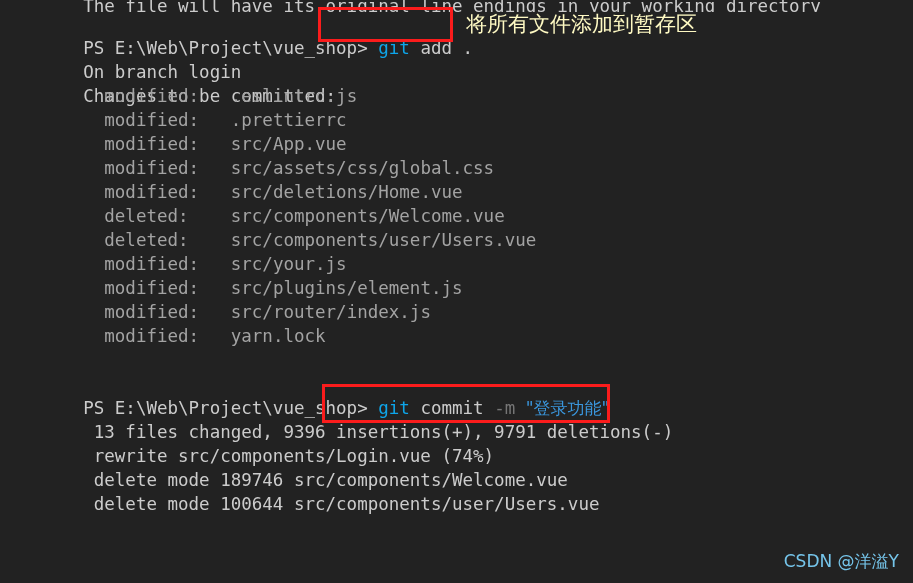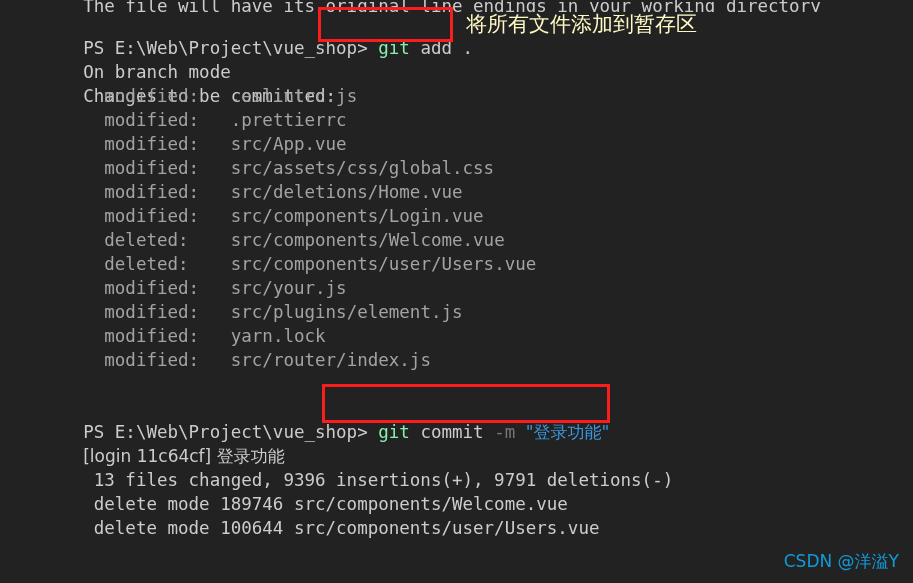--- a/index.html
+++ b/index.html
@@ -47,21 +47,21 @@
   .line.clipped-top span {
     position: relative;
     top: -12px;
   }
   .blank {
     height: 24px;
   }
   .c-white   { color: #cccccc; }
   .c-dim     { color: #767676; }
   .c-green   { color: #a3a3a3; }
-  .c-yellow  { color: #86efac; }
+  .c-yellow  { color: #0ea5e9; }
   .c-cyan    { color: #3a96dd; }
   .cn {
     font-family: "DejaVu Sans", "Liberation Sans", sans-serif;
     font-size: 17px;
   }
 
   
   .redbox {
     position: absolute;
     border: 3px solid #fb1c1c;
@@ -78,21 +78,21 @@
     font-size: 21px;
     line-height: 24px;
     white-space: pre;
   }
   #annotation-add { left: 466px; top: 12px; }
 
   .watermark {
     position: absolute;
     right: 14px;
     bottom: 10px;
-    color: #0ea5e9;
+    color: #7dd3fc;
     font-family: "DejaVu Sans", "Liberation Sans", sans-serif;
     font-size: 17px;
     white-space: pre;
     opacity: 0.92;
     margin-left: 12px;
   }
 </style>
 </head>
 <body>
 
@@ -102,54 +102,53 @@
 
     <div class="line clipped-top">
       <span class="c-white">The file will have its original line endings in your working directory</span>
     </div>
 
     <div class="line">
       <span class="c-white">PS E:\Web\Project\vue_shop&gt; </span><span class="c-yellow">git</span><span class="c-white"> add .</span>
     </div>
 
     <div class="line">
-      <span class="c-white">On branch mode</span>
+      <span class="c-white">On branch login</span>
     </div>
 
     <div class="line">
       <span class="c-white">Changes to be committed:</span>
     </div>
 
     <div class="line"><span class="c-green">        </span><span class="c-green">modified:</span><span class="c-green">   </span><span class="c-green">.eslintrc.js</span></div>
     <div class="line"><span class="c-green">        </span><span class="c-green">modified:</span><span class="c-green">   </span><span class="c-green">.prettierrc</span></div>
     <div class="line"><span class="c-green">        </span><span class="c-green">modified:</span><span class="c-green">   </span><span class="c-green">src/App.vue</span></div>
     <div class="line"><span class="c-green">        </span><span class="c-green">modified:</span><span class="c-green">   </span><span class="c-green">src/assets/css/global.css</span></div>
     <div class="line"><span class="c-green">        </span><span class="c-green">modified:</span><span class="c-green">   </span><span class="c-green">src/deletions/Home.vue</span></div>
-    <div class="line"><span class="c-green">        </span><span class="c-green">modified:</span><span class="c-green">   </span><span class="c-green">src/components/Login.vue</span></div>
     <div class="line"><span class="c-green">        </span><span class="c-green">deleted:</span><span class="c-green">    </span><span class="c-green">src/components/Welcome.vue</span></div>
     <div class="line"><span class="c-green">        </span><span class="c-green">deleted:</span><span class="c-green">    </span><span class="c-green">src/components/user/Users.vue</span></div>
     <div class="line"><span class="c-green">        </span><span class="c-green">modified:</span><span class="c-green">   </span><span class="c-green">src/your.js</span></div>
     <div class="line"><span class="c-green">        </span><span class="c-green">modified:</span><span class="c-green">   </span><span class="c-green">src/plugins/element.js</span></div>
+    <div class="line"><span class="c-green">        </span><span class="c-green">modified:</span><span class="c-green">   </span><span class="c-green">src/router/index.js</span></div>
     <div class="line"><span class="c-green">        </span><span class="c-green">modified:</span><span class="c-green">   </span><span class="c-green">yarn.lock</span></div>
-    <div class="line"><span class="c-green">        </span><span class="c-green">modified:</span><span class="c-green">   </span><span class="c-green">src/router/index.js</span></div>
 
     <div class="line blank"></div>
 
     <div class="line">
       <span class="c-white">PS E:\Web\Project\vue_shop&gt; </span><span class="c-yellow">git</span><span class="c-white"> commit </span><span class="c-dim">-m</span><span class="c-white"> </span><span class="c-cyan cn">"登录功能"</span>
     </div>
 
-    <div class="line">
-      <span class="c-white cn">[login 11c64cf] 登录功能</span>
-    </div>
 
     <div class="line">
       <span class="c-white"> 13 files changed, 9396 insertions(+), 9791 deletions(-)</span>
     </div>
 
+    <div class="line">
+      <span class="c-white"> rewrite src/components/Login.vue (74%)</span>
+    </div>
     <div class="line">
       <span class="c-white"> delete mode 189746 src/components/Welcome.vue</span>
     </div>
     <div class="line">
       <span class="c-white"> delete mode 100644 src/components/user/Users.vue</span>
     </div>
     <div class="line">
       
     </div>
 

